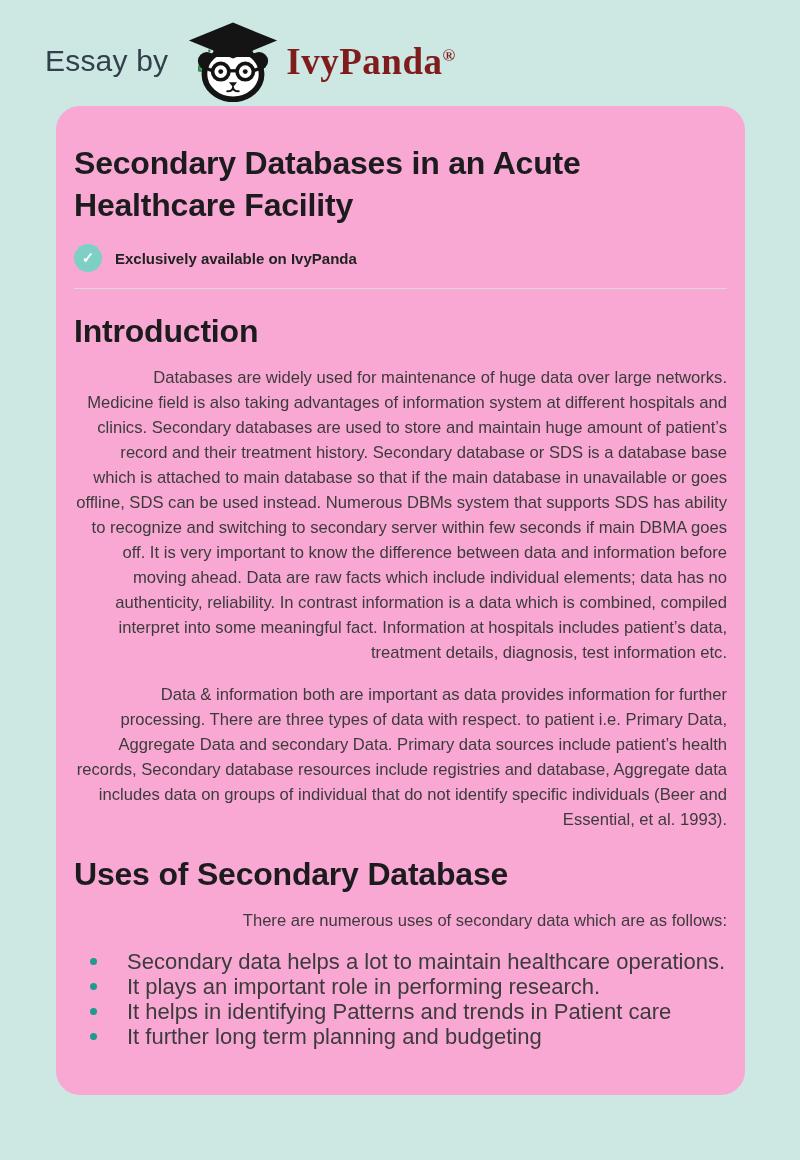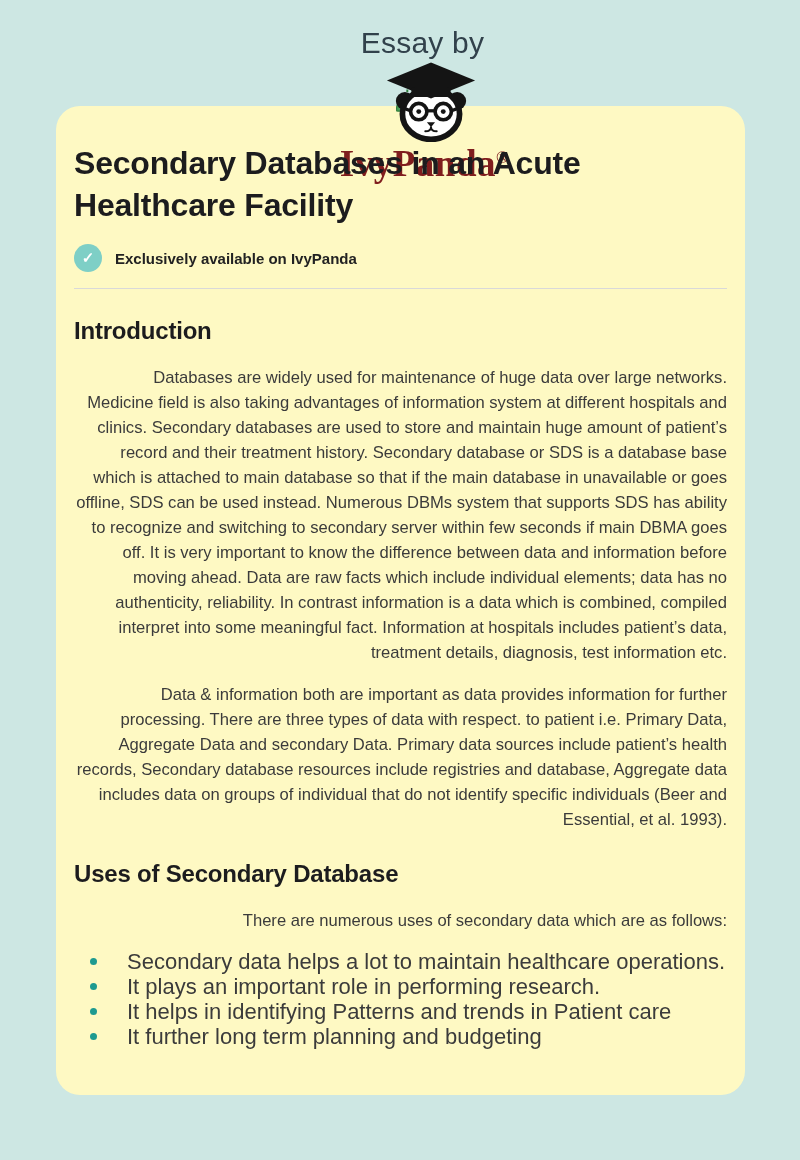--- a/index.html
+++ b/index.html
@@ -10,21 +10,20 @@
     background: #cde7e3;
     font-family: "Liberation Sans", sans-serif;
   }
 
   
   .site-header {
     display: flex;
     align-items: center;
     padding: 26px 0 0 45px;
     height: 96px;
-    flex-direction: column;
   }
   .essay-by {
     font-size: 30px;
     color: #31414b;
     letter-spacing: 0.2px;
   }
   .logo-wrap {
     margin-left: 16px;
     display: flex;
     align-items: center;
@@ -43,21 +42,21 @@
     font-weight: bold;
     vertical-align: super;
     line-height: 0;
   }
 
   
   .card {
     margin: 10px 55px 0 56px;
     width: 689px;
     min-height: 982px;
-    background: #fef9c3;
+    background: #f9a8d4;
     border-radius: 24px;
     padding: 36px 18px 46px 18px;
   }
 
   h1.doc-title {
     margin: 0;
     font-size: 32px;
     line-height: 42px;
     font-weight: bold;
     color: #1c1c1e;
@@ -89,21 +88,21 @@
   }
 
   hr.divider {
     border: none;
     border-top: 1px solid #d9d9d9;
     margin: 16px 0 0 0;
   }
 
   h2.section-heading {
     margin: 25px 0 0 0;
-    font-size: 24px;
+    font-size: 32px;
     line-height: 34px;
     font-weight: bold;
     color: #1c1c1e;
     letter-spacing: -0.2px;
   }
 
   p.body-para {
     margin: 17px 0 0 0;
     font-size: 16.6px;
     line-height: 25px;

